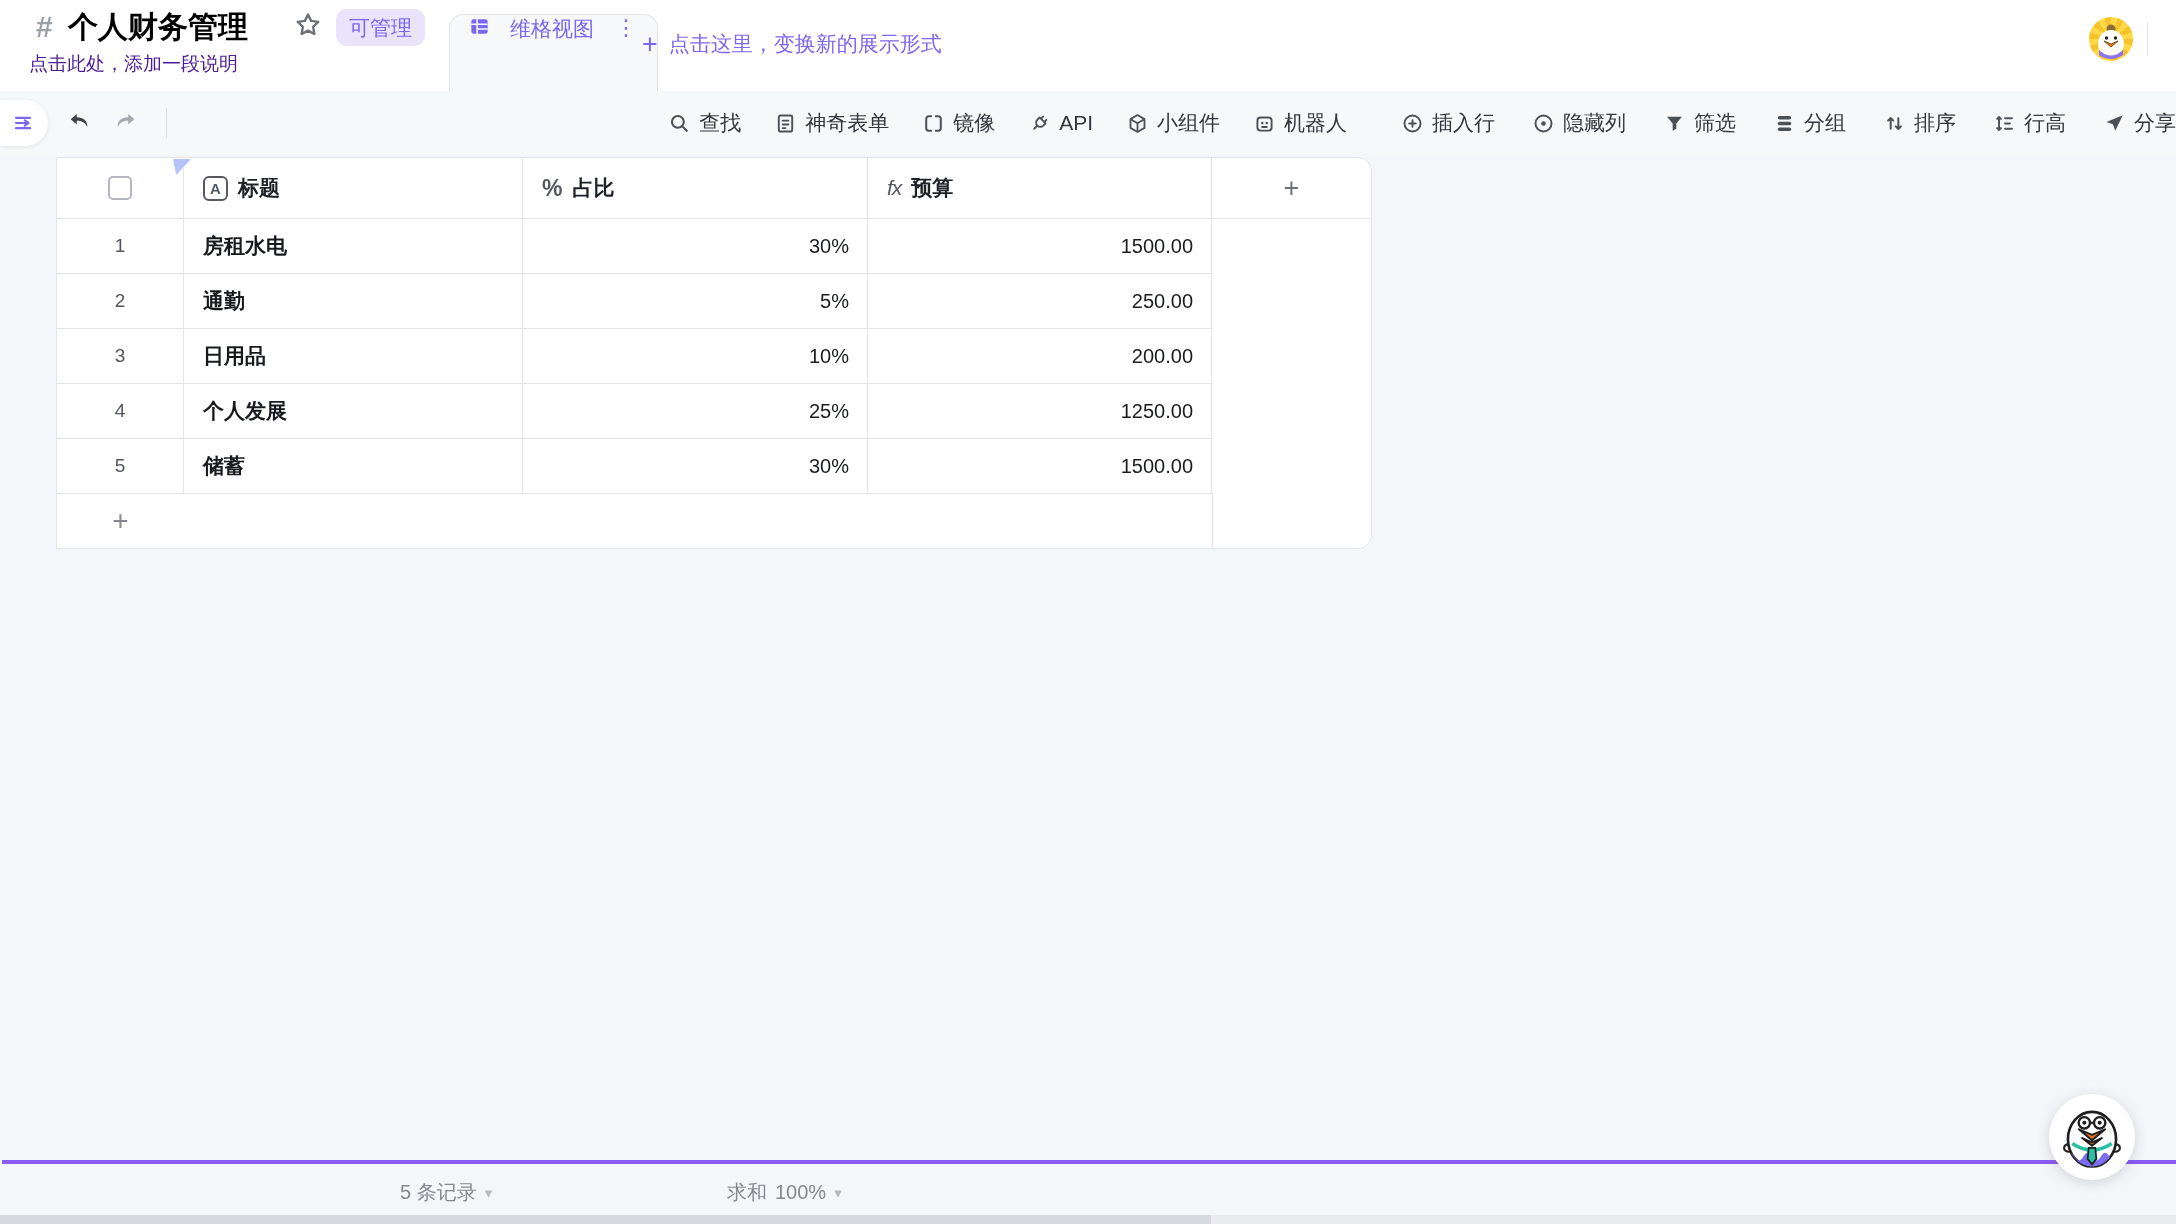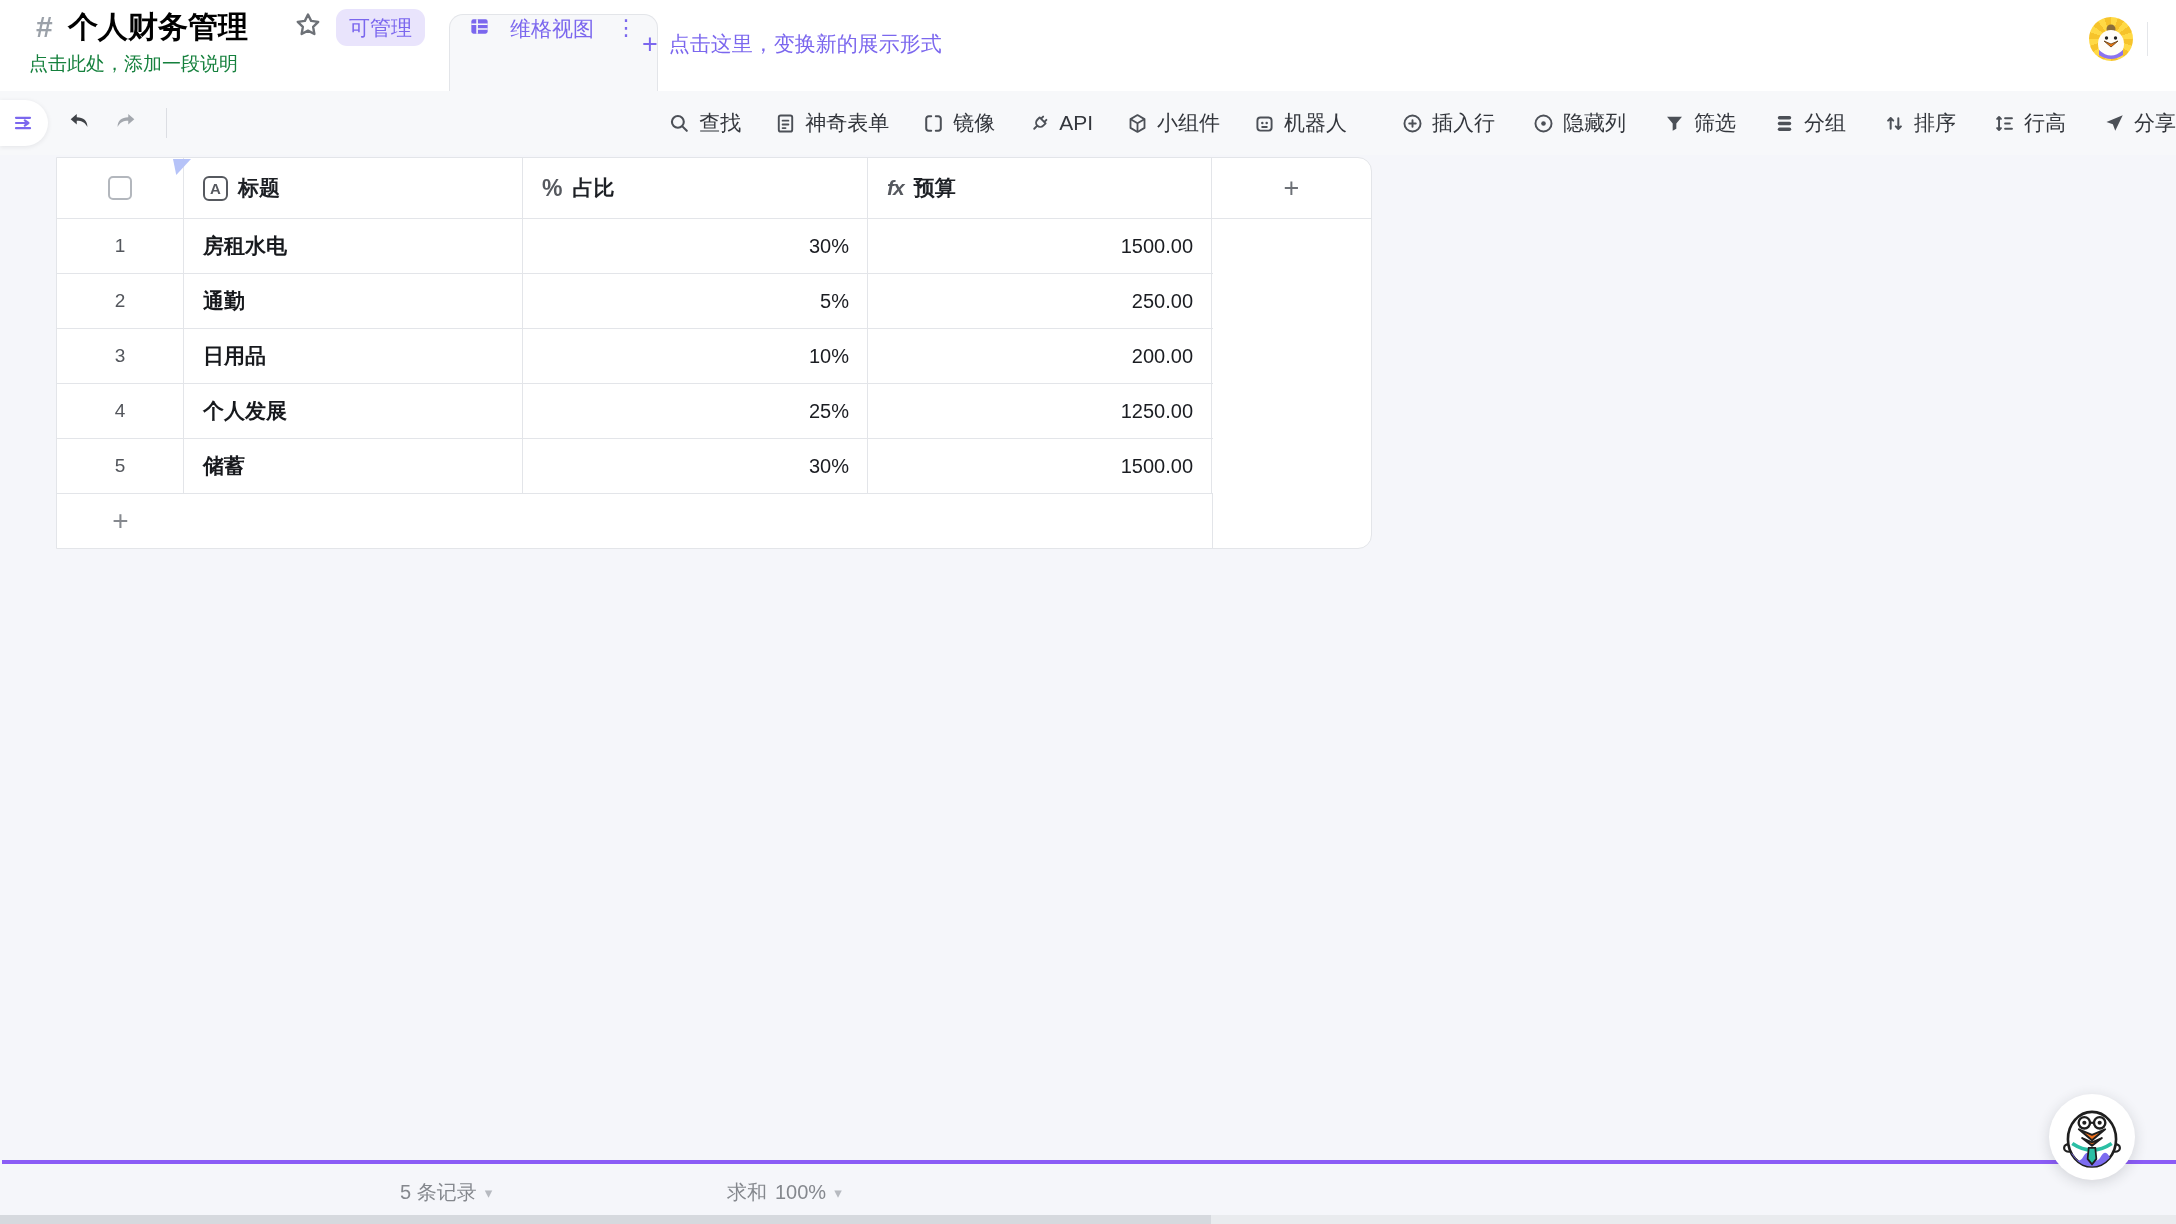--- a/index.html
+++ b/index.html
@@ -9,21 +9,21 @@
   *{margin:0;padding:0;box-sizing:border-box}
   html,body{width:2176px;height:1224px;overflow:hidden}
   body{position:relative;font-family:"Liberation Sans","DejaVu Sans",sans-serif;background:#fff;color:var(--text-dark)}
 
   
   .titlebar{position:absolute;left:0;top:0;width:2176px;height:91px;background:#fff}
   .hash{position:absolute;left:36px;top:10px;font-size:30px;font-weight:600;color:#9ba1a9}
   .doc-title{position:absolute;left:68px;top:7px;font-size:30px;font-weight:700;color:#000000}
   .star-btn{position:absolute;left:293px;top:10px;width:30px;height:30px;color:#6d7177;cursor:pointer}
   .perm-badge{position:absolute;left:336px;top:9px;height:37px;line-height:37px;padding:0 13px;background:var(--accent-bg);color:var(--accent);font-size:21px;border-radius:11px}
-  .doc-desc{position:absolute;left:29px;top:51px;font-size:19px;color:#15803d;cursor:text}
+  .doc-desc{position:absolute;left:29px;top:51px;font-size:19px;color:#4c1d95;cursor:text}
   .view-tab{position:absolute;left:449px;top:14px;height:77px;background:var(--toolbar-bg);border:1px solid var(--border);border-bottom:none;border-radius:14px 14px 0 0;display:flex;align-items:flex-start;gap:19px;padding:0 18px;cursor:pointer}
   .view-tab .tab-label{font-size:21px;color:var(--accent)}
   .tab-more{font-size:22px;color:var(--accent);padding:0 2px;cursor:pointer}
   .new-view{position:absolute;left:642px;top:30px;display:flex;align-items:center;gap:11px;color:var(--accent);cursor:pointer}
   .new-view .plus{font-size:27px;font-weight:400;line-height:27px}
   .new-view .nv-label{font-size:21px}
   .avatar{position:absolute;left:2089px;top:17px;width:44px;height:44px;border-radius:50%;overflow:hidden;cursor:pointer;background:repeating-conic-gradient(#ffd945 0 18deg,#f6c32b 18deg 36deg)}
   .titlebar-divider{position:absolute;left:2147px;top:22px;width:1px;height:34px;background:#e4e6ea}
 
   
@@ -46,21 +46,21 @@
   .c-check{width:127px;display:flex;align-items:center;justify-content:center;border-right:1px solid var(--border);flex:none}
   .c-title{width:339px;display:flex;align-items:center;padding-left:19px;gap:10px;border-right:1px solid var(--border);flex:none}
   .c-ratio{width:345px;display:flex;align-items:center;border-right:1px solid var(--border);flex:none}
   .c-budget{width:344px;display:flex;align-items:center;border-right:1px solid var(--border);flex:none}
   .c-plus{width:159px;display:flex;align-items:center;justify-content:center;flex:none}
   .hdr-label{font-size:21px;font-weight:600;color:#1d2025}
   .hdr-left{padding-left:19px;gap:10px}
   .checkbox{width:24px;height:24px;border:2px solid #b3b7bd;border-radius:5px;background:#fff;cursor:pointer}
   .a-icon{width:25px;height:25px;border:2.2px solid #56595f;border-radius:6px;display:flex;align-items:center;justify-content:center;font-size:15px;font-weight:700;color:#56595f}
   .pct-icon{font-size:23px;font-weight:700;color:#56595f}
-  .fx-icon{font-style:italic;font-weight:700;font-size:21px;color:#56595f;letter-spacing:-1px}
+  .fx-icon{font-style:italic;font-weight:400;font-size:21px;color:#56595f;letter-spacing:-1px}
   .col-add{font-size:27px;font-weight:300;color:#6d7177;cursor:pointer}
   .row-num{font-size:19px;color:#53565c}
   .cell-title{font-size:21px;font-weight:700;color:#17191d}
   .cell-num{width:100%;text-align:right;padding-right:18px;font-size:20px;color:#1b1d22}
   .add-plus{font-size:28px;font-weight:300;color:#85888e;cursor:pointer}
   .notch{position:absolute;left:116px;top:1px;width:18px;height:16px;background:var(--notch);clip-path:polygon(0 0,100% 0,18% 100%)}
 
   
   .statusbar{position:absolute;left:2px;top:1160px;width:2176px;height:56px;border-top:4px solid #8b5cf6;background:var(--canvas)}
   .stat-item{position:absolute;top:15px;display:flex;align-items:center;gap:8px;font-size:20px;color:#85888e;cursor:pointer}

